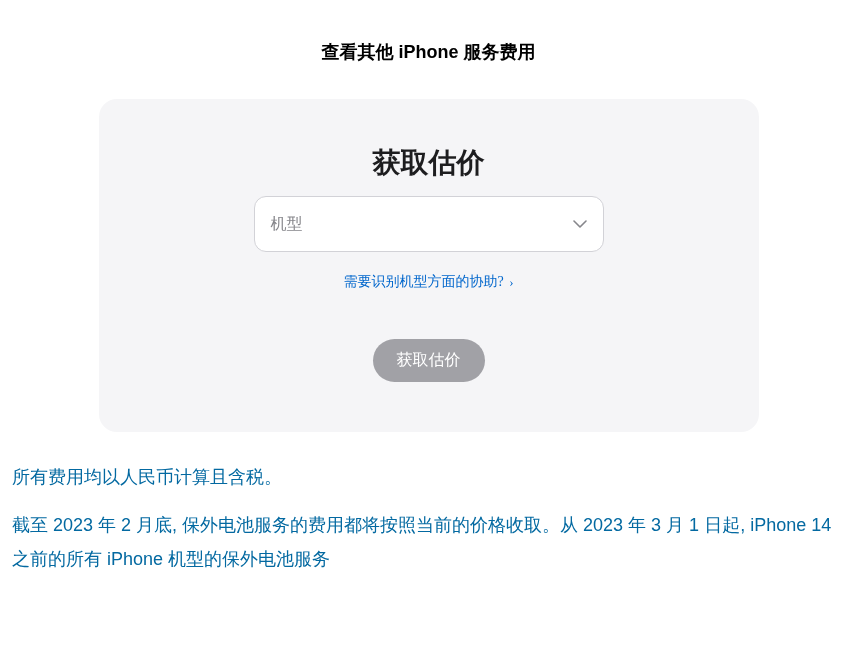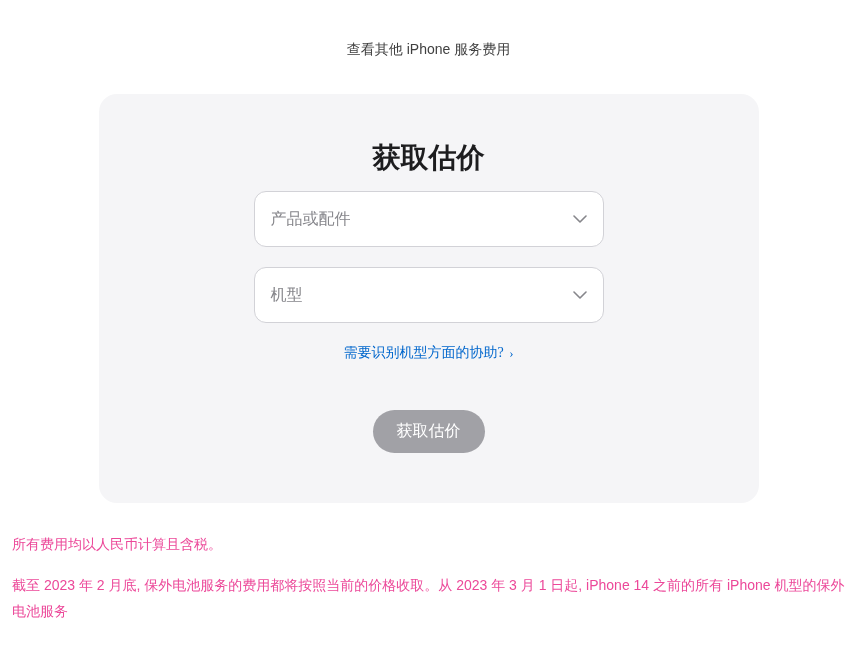--- a/index.html
+++ b/index.html
@@ -14,24 +14,24 @@
       color: #1d1d1f;
     }
     .page-container {
       padding: 40px 10px 30px;
     }
     .top-link {
       text-align: center;
       margin-bottom: 35px;
     }
     .top-link a {
-      color: #404040;
+      color: #000000;
       text-decoration: none;
-      font-size: 14px;
-      font-weight: 400;
+      font-size: 18px;
+      font-weight: 700;
     }
     .card {
       background: #f5f5f7;
       border-radius: 18px;
       max-width: 660px;
       margin: 0 auto;
       padding: 45px 40px 50px;
       text-align: center;
     }
     .card-title {
@@ -99,47 +99,37 @@
       padding: 11px 24px;
       font-size: 16px;
       font-weight: 400;
       cursor: pointer;
     }
     .footer-text {
       margin-top: 28px;
       padding: 0 2px;
     }
     .footer-text p {
-      font-size: 14px;
-      color: #ec4899;
+      font-size: 18px;
+      color: #0369a1;
       line-height: 1.9;
       margin-bottom: 14px;
     }
   </style>
 </head>
 <body>
 
 <div class="page-container">
   <div class="top-link">
     <a href="#">查看其他 iPhone 服务费用</a>
   </div>
 
   <div class="card">
     <h2 class="card-title">获取估价</h2>
 
-    <div class="select-wrapper">
-      <div class="select-field">
-        <span>产品或配件</span>
-        <span class="chevron-icon">
-          <svg width="14" height="8" viewBox="0 0 14 8">
-              <path d="M1 1 L7 7 L13 1" stroke="#86868b" stroke-width="1.6" fill="none" stroke-linecap="round" stroke-linejoin="round"></path>
-            </svg>
-        </span>
-      </div>
-    </div>
 
     <div class="select-wrapper">
       <div class="select-field">
         <span>机型</span>
         <span class="chevron-icon">
           <svg width="14" height="8" viewBox="0 0 14 8">
               <path d="M1 1 L7 7 L13 1" stroke="#86868b" stroke-width="1.6" fill="none" stroke-linecap="round" stroke-linejoin="round"></path>
             </svg>
         </span>
       </div>

